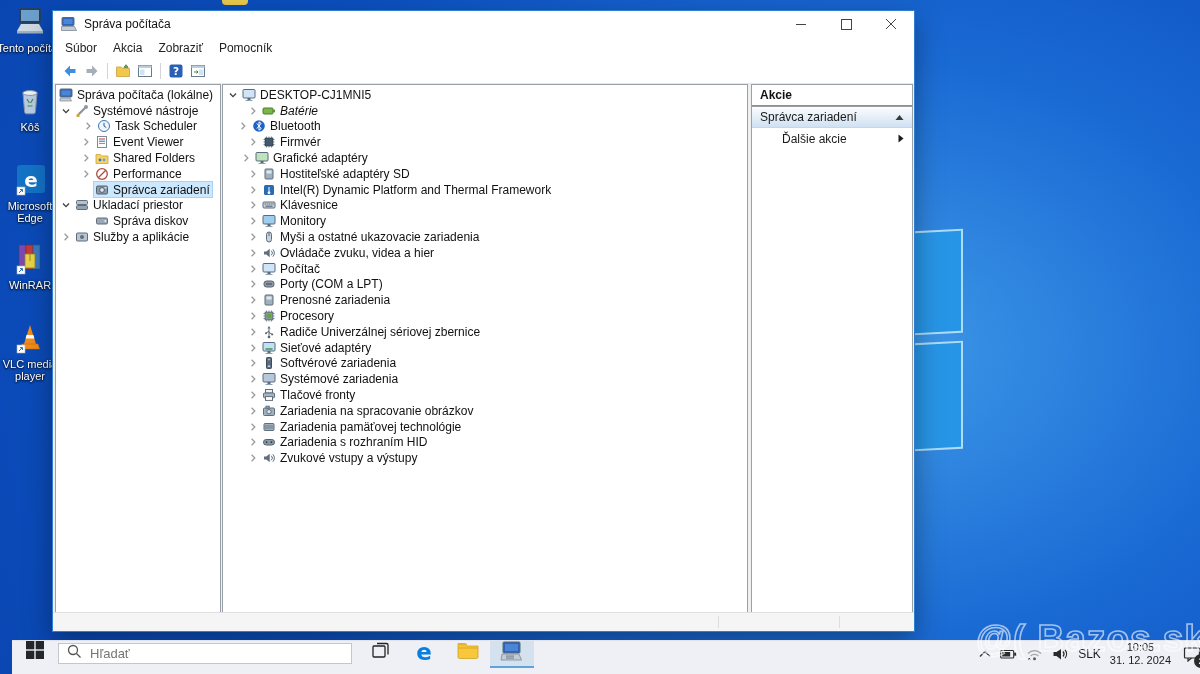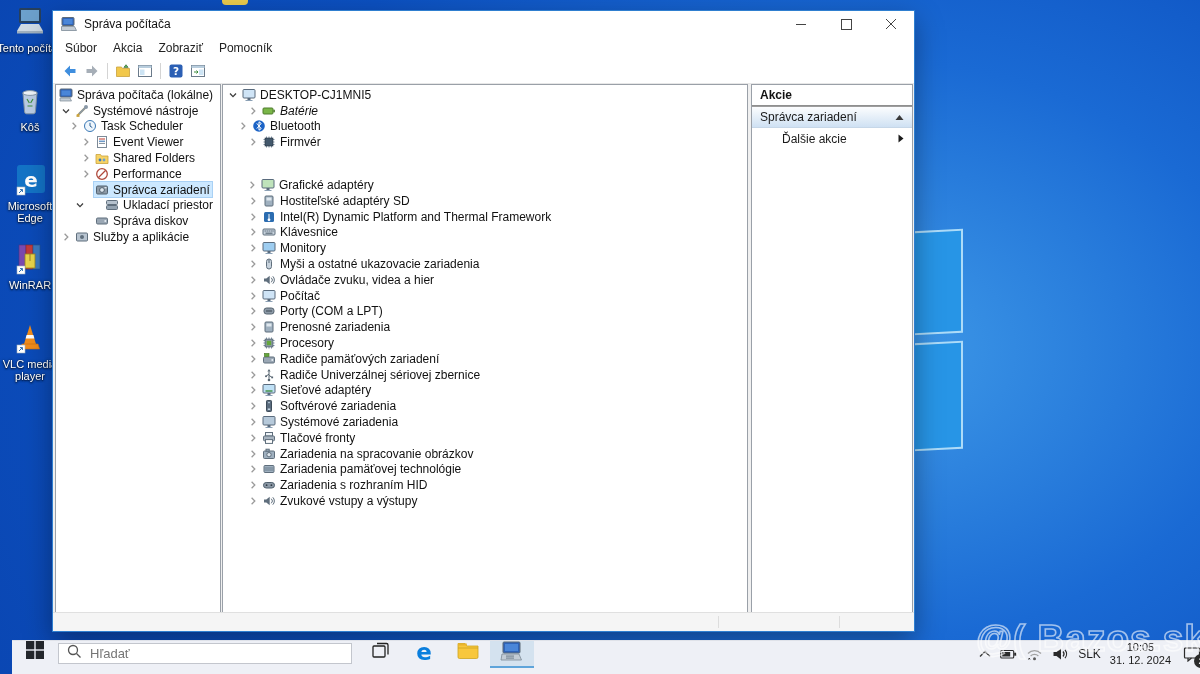--- a/index.html
+++ b/index.html
@@ -260,21 +260,21 @@
                 <svg width="14" height="14" viewBox="0 0 14 14">
                   <path d="M2.5 11.5 L10 4" stroke="#c9a23d" stroke-width="1.8"></path>
                   <path d="M11.5 2.5 L4 10" stroke="#8a98a6" stroke-width="1.8"></path>
                   <circle cx="11" cy="3" r="2" fill="#8a98a6"></circle>
                   <rect x="1.5" y="10.5" width="3" height="2.4" fill="#c9a23d"></rect>
                 </svg>
               </span>
               <span class="tlabel">Systémové nástroje</span>
             </span>
           </div>
-          <div class="trow" style="padding-left: 10px;">
+          <div class="trow" style="padding-left: 24px;">
             <span class="chev">
               <svg width="10" height="10" viewBox="0 0 10 10">
                 <path d="M3.6 1.8 L6.8 5 L3.6 8.2" fill="none" stroke="#9b9b9b" stroke-width="1.3"></path>
               </svg>
             </span>
             <span class="rc">
               <span class="ticon">
                 <svg width="14" height="14" viewBox="0 0 14 14">
                   <circle cx="7" cy="7" r="5.5" fill="#eef6fd" stroke="#3a78b5"></circle>
                   <path d="M7 3.8 V7 l2.3 1.6" stroke="#2b5e92" fill="none"></path>
@@ -340,21 +340,21 @@
               <span class="ticon">
                 <svg width="14" height="14" viewBox="0 0 14 14">
                   <rect x="1.5" y="3" width="11" height="8" rx="1.2" fill="#8c99a6" stroke="#50606e"></rect>
                   <circle cx="7" cy="7" r="2.4" fill="#dfe7ee" stroke="#50606e"></circle>
                   <rect x="9.5" y="4" width="2" height="1.4" fill="#dfe7ee"></rect>
                 </svg>
               </span>
               <span class="tlabel">Správca zariadení</span>
             </span>
           </div>
-          <div class="trow" style="padding-left: 16px; gap: 16px;">
+          <div class="trow" style="padding-left: 2px;">
             <span class="chev">
               <svg width="10" height="10" viewBox="0 0 10 10">
                 <path d="M2 3.5 L5 6.6 L8 3.5" fill="none" stroke="#3c3c3c" stroke-width="1.3"></path>
               </svg>
             </span>
             <span class="rc">
               <span class="ticon">
                 <svg width="14" height="14" viewBox="0 0 14 14">
                   <rect x="1.5" y="2.5" width="11" height="4" rx="1" fill="#b5c1cd" stroke="#5f6e7c"></rect>
                   <rect x="1.5" y="7.5" width="11" height="4" rx="1" fill="#93a2b0" stroke="#5f6e7c"></rect>
@@ -453,21 +453,21 @@
             <span class="rc">
               <span class="ticon">
                 <svg width="14" height="14" viewBox="0 0 14 14">
                   <path d="M4.5 1.5 v2 M7 1.5 v2 M9.5 1.5 v2 M4.5 10.5 v2 M7 10.5 v2 M9.5 10.5 v2 M1.5 4.5 h2 M1.5 7 h2 M1.5 9.5 h2 M10.5 4.5 h2 M10.5 7 h2 M10.5 9.5 h2" stroke="#7d8fa1" stroke-width="1"></path>
                   <rect x="3.2" y="3.2" width="7.6" height="7.6" fill="#43586c" stroke="#2c3c4c"></rect>
                 </svg>
               </span>
               <span class="tlabel">Firmvér</span>
             </span>
           </div>
-          <div class="trow" style="padding-left: 21px; margin-top: 27px;">
+          <div class="trow" style="padding-left: 15px;">
             <span class="chev">
               <svg width="10" height="10" viewBox="0 0 10 10">
                 <path d="M3.6 1.8 L6.8 5 L3.6 8.2" fill="none" stroke="#9b9b9b" stroke-width="1.3"></path>
               </svg>
             </span>
             <span class="rc">
               <span class="ticon">
                 <svg width="14" height="14" viewBox="0 0 14 14">
                   <rect x="1" y="1.5" width="12" height="8.5" rx="1" fill="#bfe3bb" stroke="#5a6b7d"></rect>
                   <rect x="5.5" y="10" width="3" height="2" fill="#5a6b7d"></rect>
@@ -641,37 +641,20 @@
             </span>
             <span class="rc">
               <span class="ticon">
                 <svg width="14" height="14" viewBox="0 0 14 14">
                   <path d="M4.5 1.5 v2 M7 1.5 v2 M9.5 1.5 v2 M4.5 10.5 v2 M7 10.5 v2 M9.5 10.5 v2 M1.5 4.5 h2 M1.5 7 h2 M1.5 9.5 h2 M10.5 4.5 h2 M10.5 7 h2 M10.5 9.5 h2" stroke="#7d8fa1"></path>
                   <rect x="3.2" y="3.2" width="7.6" height="7.6" fill="#8a98a6" stroke="#5f6e7c"></rect>
                   <rect x="4.8" y="4.8" width="4.4" height="4.4" fill="#64a73c"></rect>
                 </svg>
               </span>
               <span class="tlabel">Procesory</span>
-            </span>
-          </div>
-          <div class="trow" style="padding-left: 22px;">
-            <span class="chev">
-              <svg width="10" height="10" viewBox="0 0 10 10">
-                <path d="M3.6 1.8 L6.8 5 L3.6 8.2" fill="none" stroke="#9b9b9b" stroke-width="1.3"></path>
-              </svg>
-            </span>
-            <span class="rc">
-              <span class="ticon">
-                <svg width="14" height="14" viewBox="0 0 14 14">
-                  <rect x="1.5" y="5" width="11" height="6" rx="1.2" fill="#9aa7b4" stroke="#5f6e7c"></rect>
-                  <circle cx="10.3" cy="8" r="1" fill="#e6edf3"></circle>
-                  <rect x="2.5" y="1.5" width="4.5" height="3" fill="#64a73c" stroke="#4e7c2d" stroke-width=".7"></rect>
-                </svg>
-              </span>
-              <span class="tlabel">Radiče pamäťových zariadení</span>
             </span>
           </div>
           <div class="trow" style="padding-left: 22px;">
             <span class="chev">
               <svg width="10" height="10" viewBox="0 0 10 10">
                 <path d="M3.6 1.8 L6.8 5 L3.6 8.2" fill="none" stroke="#9b9b9b" stroke-width="1.3"></path>
               </svg>
             </span>
             <span class="rc">
               <span class="ticon">

